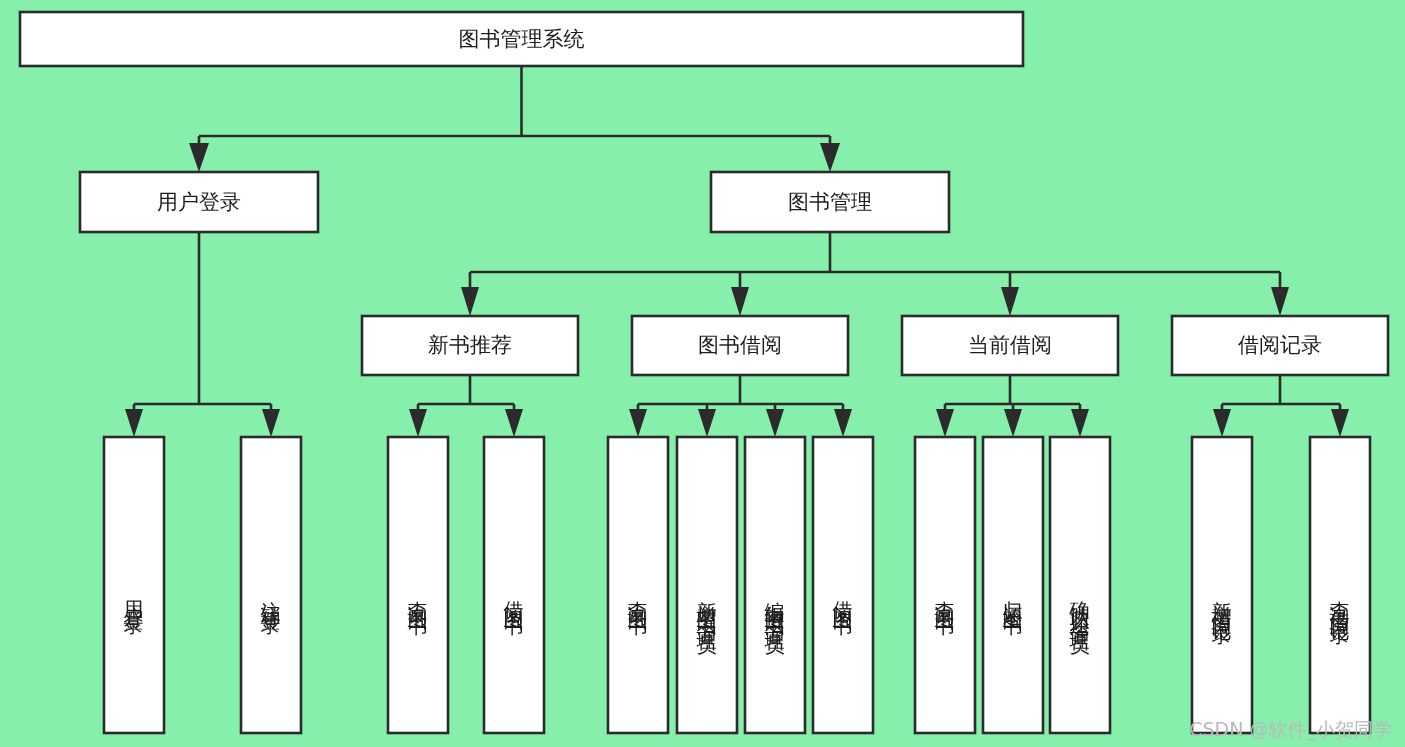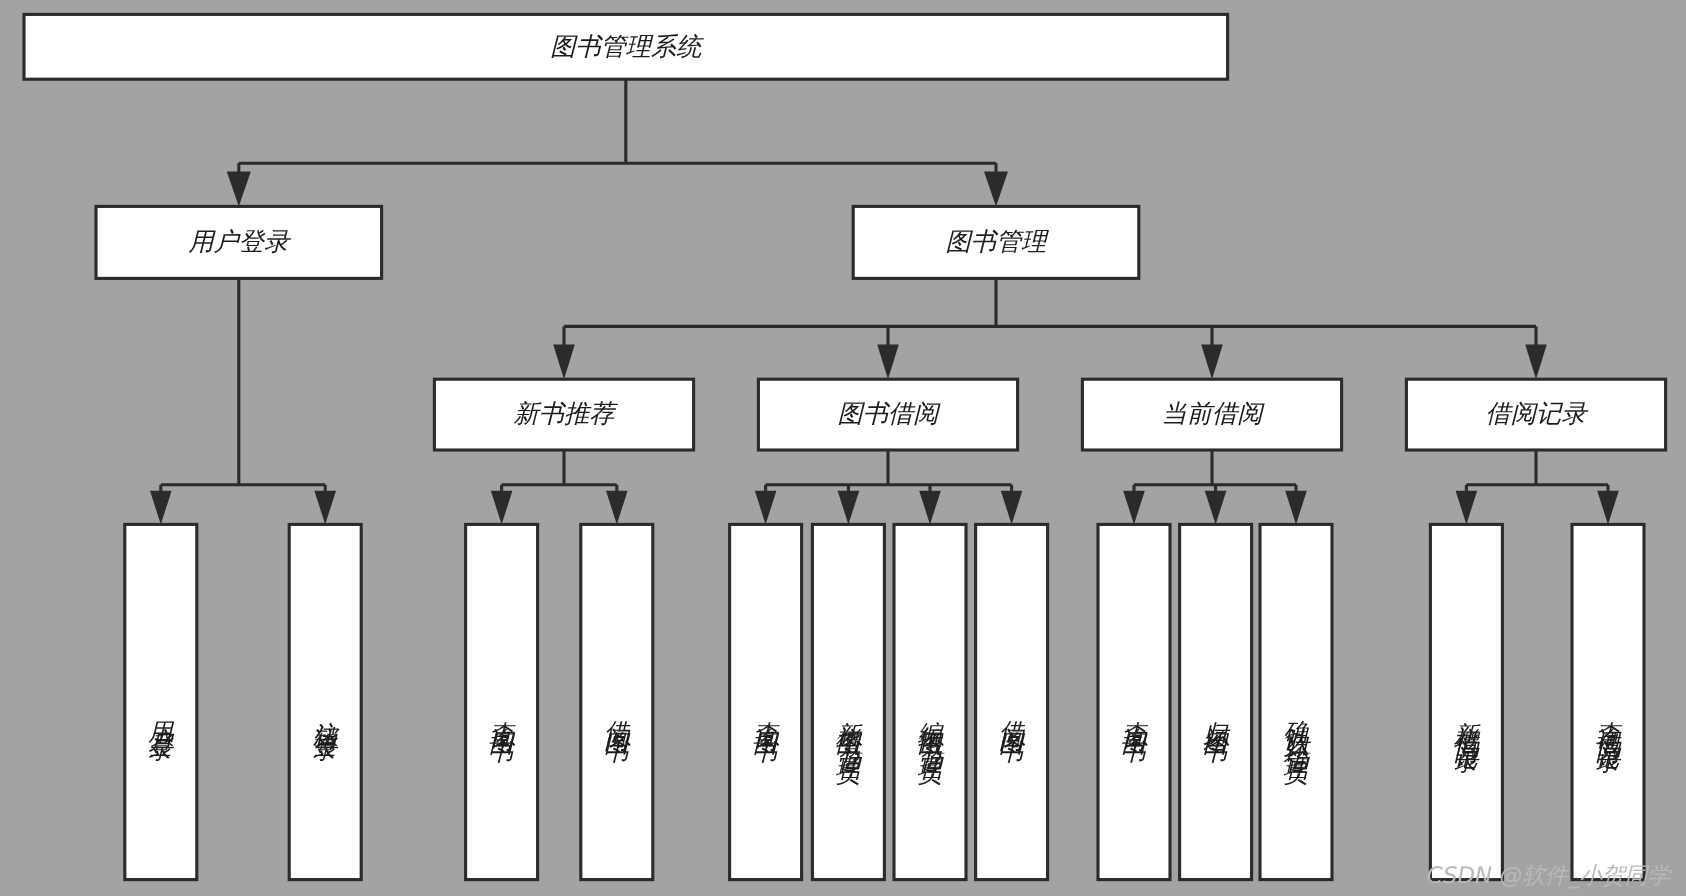--- a/index.html
+++ b/index.html
@@ -8,23 +8,22 @@
     padding: 0;
     background: #ffffff;
   }
   body {
     font-family: "DejaVu Sans", "Liberation Sans", sans-serif;
   }
   #diagram-root {
     position: relative;
     width: 1405px;
     height: 747px;
-    background: #a3a3a3;
+    background: #86efac;
     overflow: hidden;
-    font-style: italic;
   }
   svg.diagram-canvas {
     position: absolute;
     left: 0;
     top: 0;
     width: 1405px;
     height: 747px;
     display: block;
   }
   .node-box {

